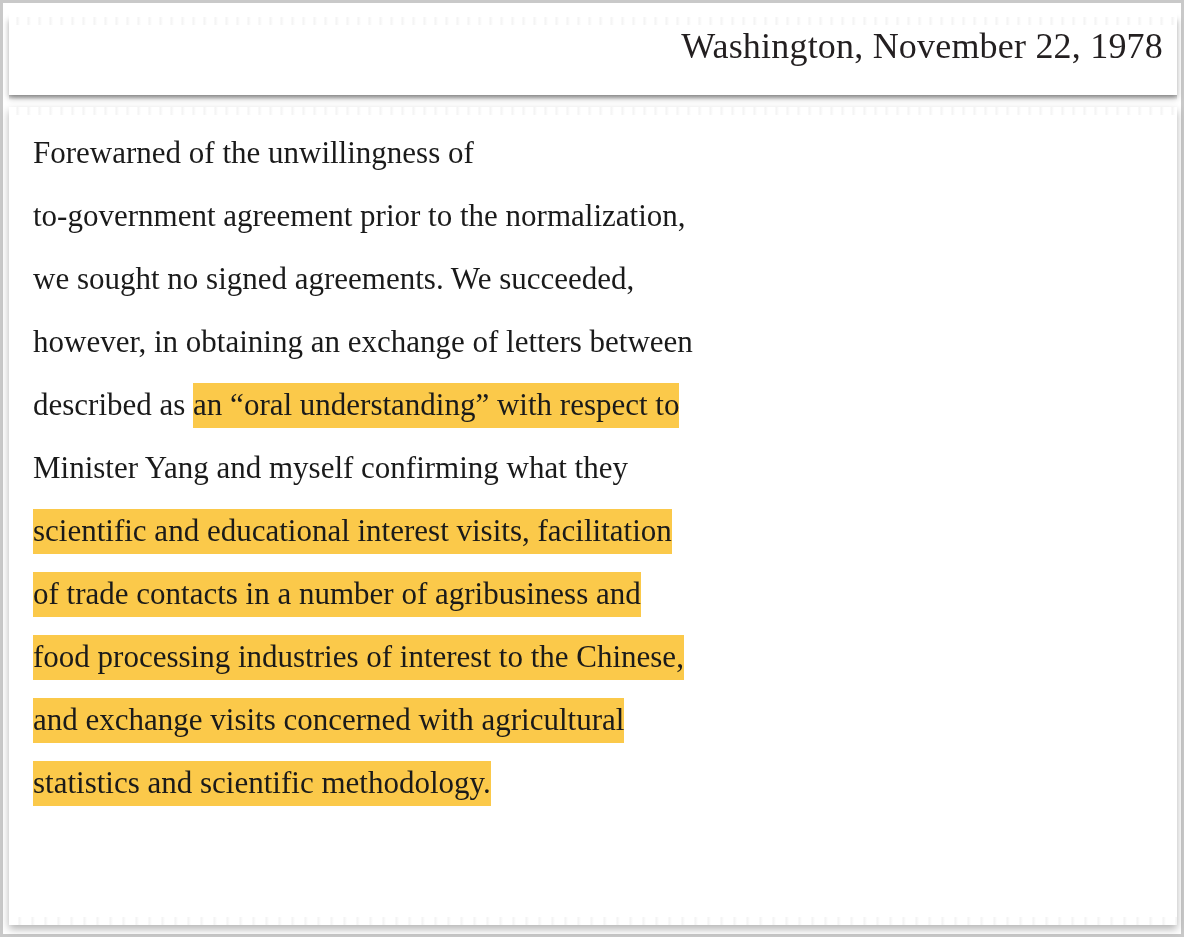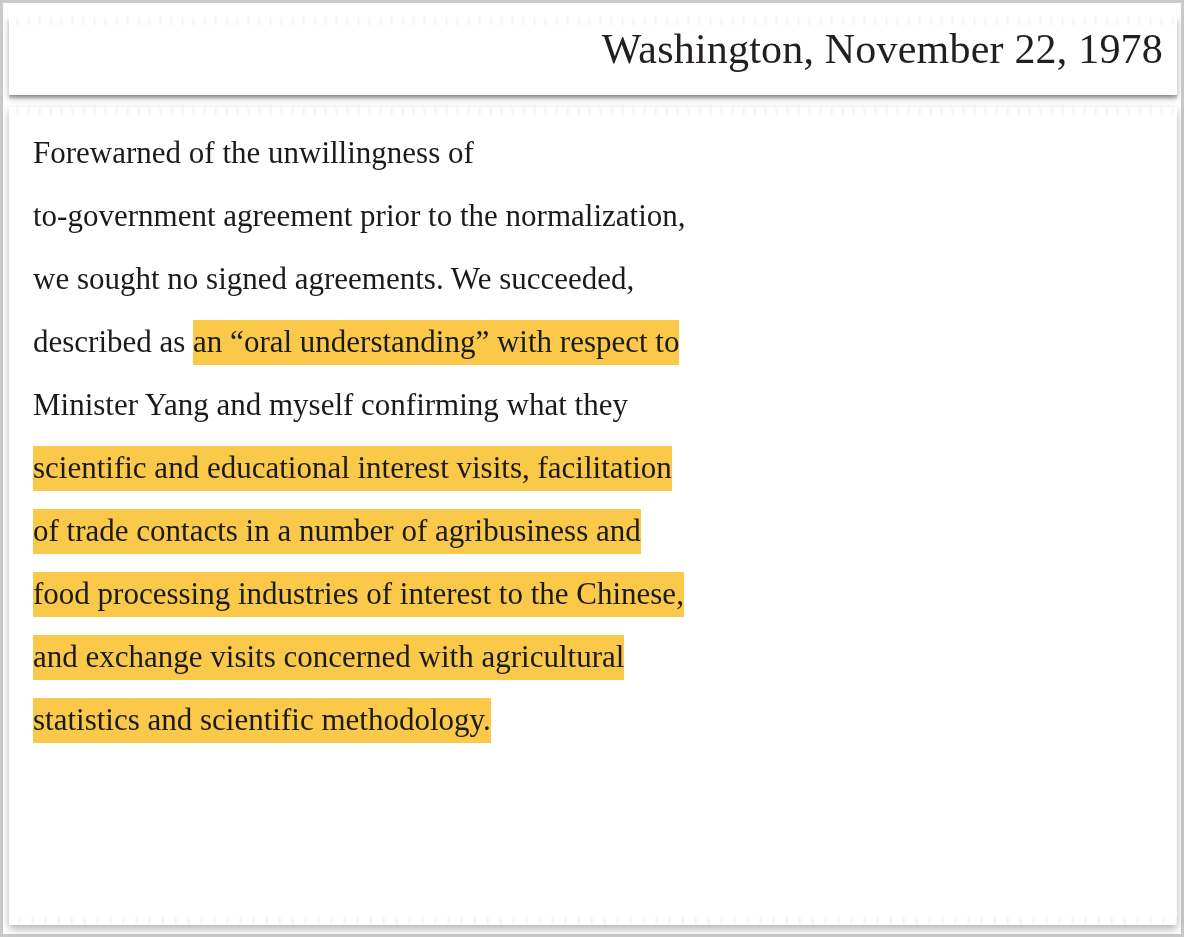--- a/index.html
+++ b/index.html
@@ -48,21 +48,21 @@
     left: 0;
     bottom: -5px;
     width: 100%;
     height: 5px;
     background: linear-gradient(to bottom, rgba(0,0,0,0.22), rgba(0,0,0,0));
   }
   .dateline {
     position: absolute;
     right: 14px;
     top: 8px;
-    font-size: 42px;
+    font-size: 36px;
     color: #231f20;
     letter-spacing: 0.2px;
     white-space: nowrap;
   }
 
   
   .body-strip {
     position: absolute;
     left: 6px;
     top: 104px;
@@ -140,20 +140,23 @@
       <div class="line">
         <span>Forewarned of the unwillingness of</span>
       </div>
       <div class="line">
         <span>to-government agreement prior to the normalization,</span>
       </div>
       <div class="line">
         <span>we sought no signed agreements. We succeeded,</span>
       </div>
       <div class="line">
+        <span>however, in obtaining an exchange of letters between</span>
+      </div>
+      <div class="line">
         <span>described as </span><span class="hl">an “oral understanding” with respect to</span>
       </div>
       <div class="line">
         <span>Minister Yang and myself confirming what they</span>
       </div>
       <div class="line">
         <span></span><span class="hl">scientific and educational interest visits, facilitation</span>
       </div>
       <div class="line">
         <span></span><span class="hl">of trade contacts in a number of agribusiness and</span>

